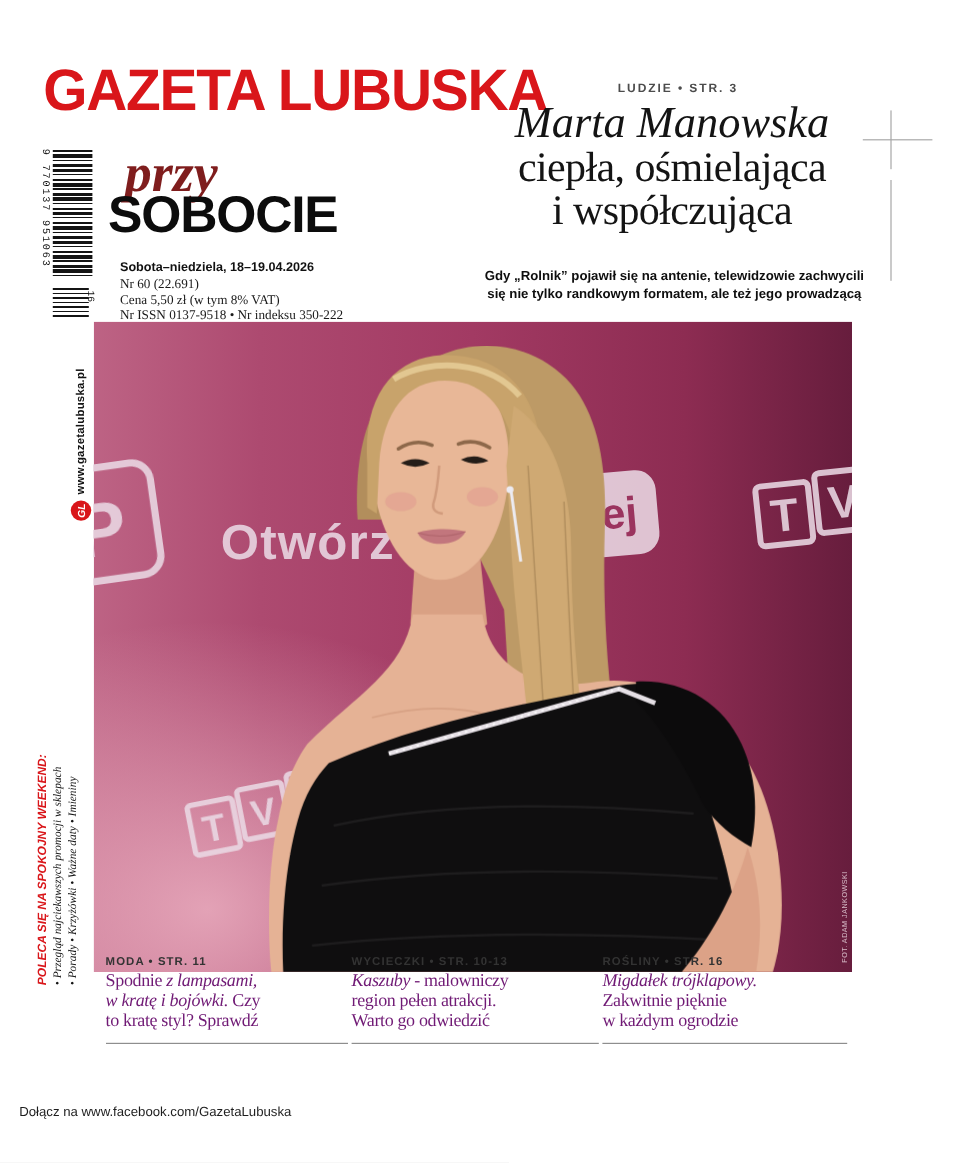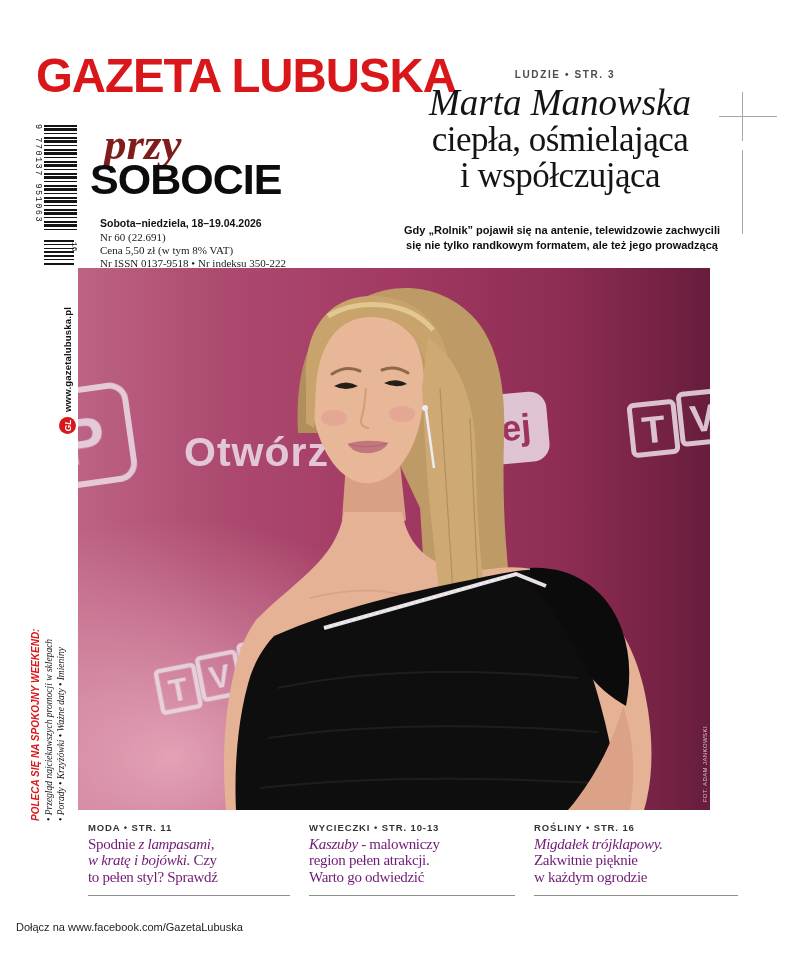--- a/index.html
+++ b/index.html
@@ -109,22 +109,22 @@
     position:absolute;left:78px;top:268px;width:632px;height:542px;overflow:hidden;
   }
   .photo svg{display:block;}
   .credit{
     position:absolute;right:2px;bottom:8px;
     writing-mode:vertical-rl;transform:rotate(180deg);
     font-size:6px;letter-spacing:0.4px;color:#e3ccd6;opacity:0.9;
   }
   
   .stories{
-    position:absolute;left:88px;top:822px;width:634px;
-    display:grid;grid-template-columns:202px 206px 204px;gap:0 19px;
+    position:absolute;left:88px;top:796px;width:634px;
+    display:grid;grid-template-columns:202px 206px 204px;gap:0 3px;
   }
   .story{border-bottom:1.5px solid var(--rule);padding-bottom:10px;}
   .story-kicker{
     font-size:9.5px;font-weight:bold;letter-spacing:0.9px;color:#333;margin-bottom:3px;
   }
   .story-title{
     font-family:Liberation Serif, serif;font-size:15px;line-height:1.09;
     color:#701a75;letter-spacing:-0.3px;white-space:pre-wrap;
   }
   .story-title .it{font-style:italic;}
@@ -272,21 +272,21 @@
       </g>
     </svg>
     <div class="credit">FOT. ADAM JANKOWSKI</div>
   </div>
 
   <div class="stories">
     <div class="story">
       <div class="story-kicker">MODA • STR. 11</div>
       <div class="story-title"><span>Spodnie </span><span class="it">z lampasami,
 w kratę i bojówki.</span><span> Czy
-to pełen styl? Sprawdź</span></div>
+to kratę styl? Sprawdź</span></div>
     </div>
 
     <div class="story">
       <div class="story-kicker">WYCIECZKI • STR. 10-13</div>
       <div class="story-title"><span class="it">Kaszuby</span><span> - malowniczy
 region pełen atrakcji.
 Warto go odwiedzić</span></div>
     </div>
 
     <div class="story">

